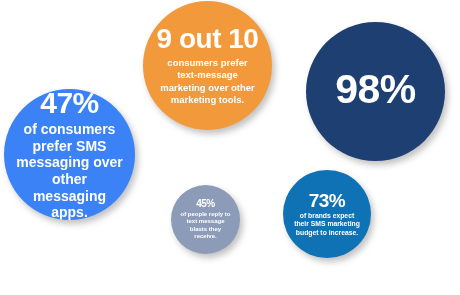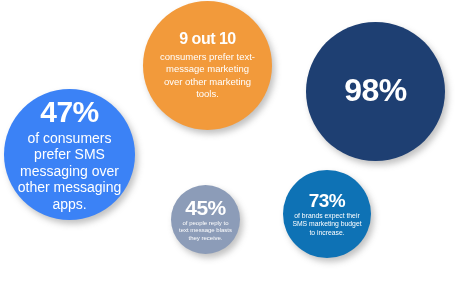--- a/index.html
+++ b/index.html
@@ -32,21 +32,21 @@
     box-shadow: 3px 4px 6px rgba(120, 120, 120, 0.45);
     overflow: hidden;
   }
   .stat-value {
     font-weight: bold;
     line-height: 1.0;
     letter-spacing: -0.5px;
     white-space: nowrap;
   }
   .stat-caption {
-    font-weight: normal;
+    font-weight: bold;
     line-height: 1.18;
   }
 
   
   #bubble-47 {
     left: 4px;
     top: 89px;
     width: 131px;
     height: 131px;
     background: #3b82f6;
@@ -62,56 +62,56 @@
 
   
   #bubble-9outof10 {
     left: 143px;
     top: 1px;
     width: 129px;
     height: 129px;
     background: #f29a3b;
   }
   #bubble-9outof10 .stat-value {
-    font-size: 16px;
+    font-size: 28px;
     margin-bottom: 4px;
   }
   #bubble-9outof10 .stat-caption {
     font-size: 9.5px;
     width: 100px;
     line-height: 1.3;
   }
 
   
   #bubble-98 {
     left: 306px;
     top: 22px;
     width: 139px;
     height: 139px;
     background: #1e3f72;
   }
   #bubble-98 .stat-value {
-    font-size: 32px;
+    font-size: 41px;
     margin-bottom: 4px;
   }
   #bubble-98 .stat-caption {
     font-size: 8.5px;
     width: 118px;
   }
 
   
   #bubble-45 {
     left: 171px;
     top: 185px;
     width: 69px;
     height: 69px;
     background: #8c9cb8;
   }
   #bubble-45 .stat-value {
-    font-size: 21px;
+    font-size: 10px;
     margin-bottom: 2px;
   }
   #bubble-45 .stat-caption {
     font-size: 6px;
     width: 54px;
     line-height: 1.25;
   }
 
   
   #bubble-73 {

